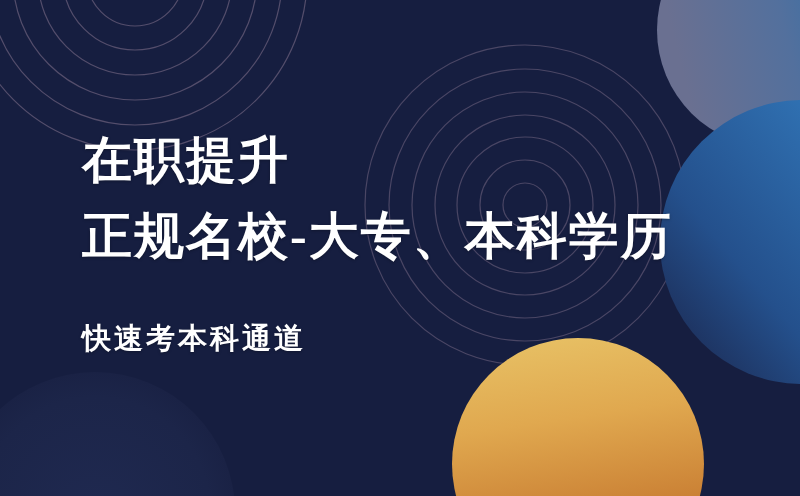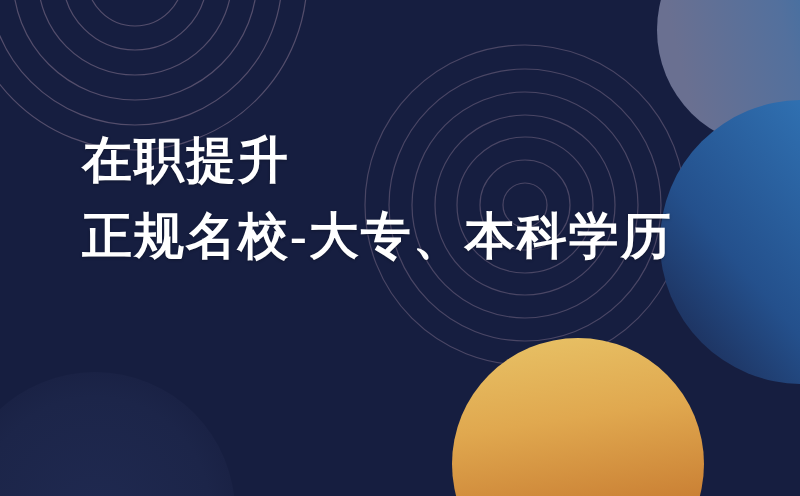--- a/index.html
+++ b/index.html
@@ -109,15 +109,16 @@
 
     <circle cx="775" cy="30" r="118" fill="url(#gradBlueUpper)"></circle>
     <circle cx="802" cy="242" r="142" fill="url(#gradBlueLower)"></circle>
 
     <circle cx="578" cy="464" r="126" fill="url(#gradOrange)"></circle>
   </svg>
 
   <div class="text-block">
     <div class="headline-1">在职提升</div>
     <div class="headline-2">正规名校-大专、本科学历</div>
+    <div class="subline">快速考本科通道</div>
   </div>
 
 </div>
 
 </body></html>

